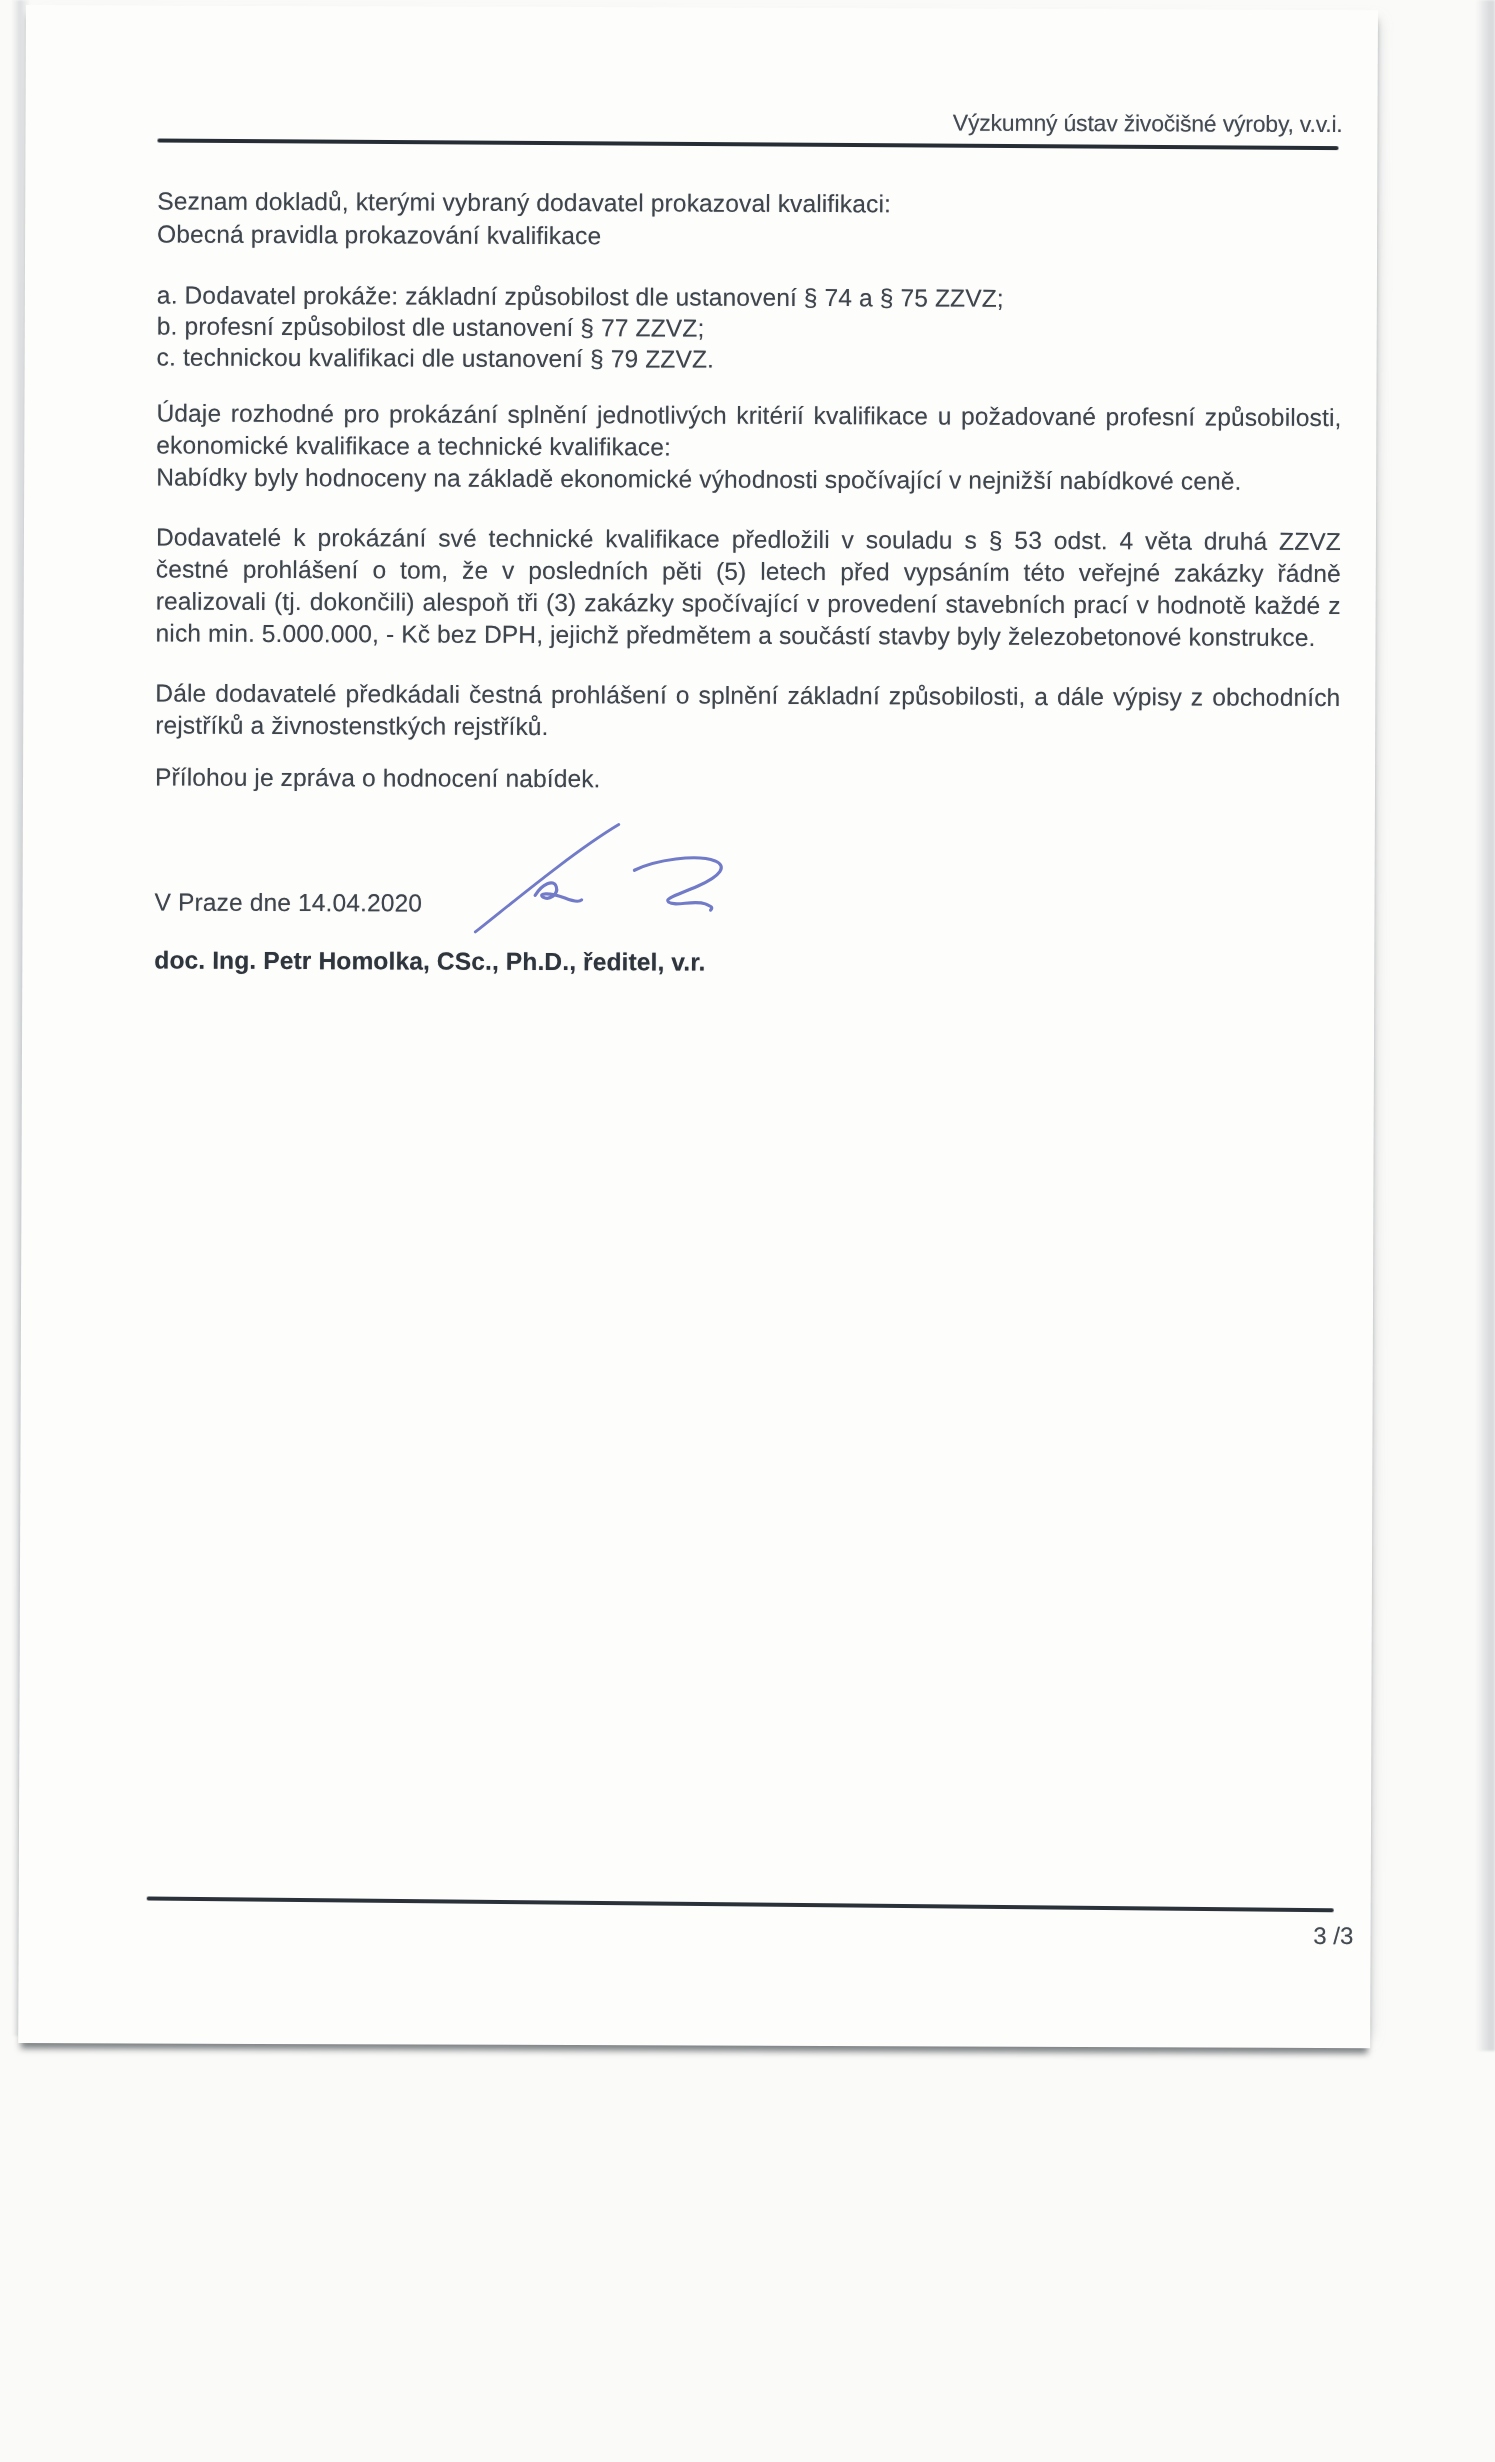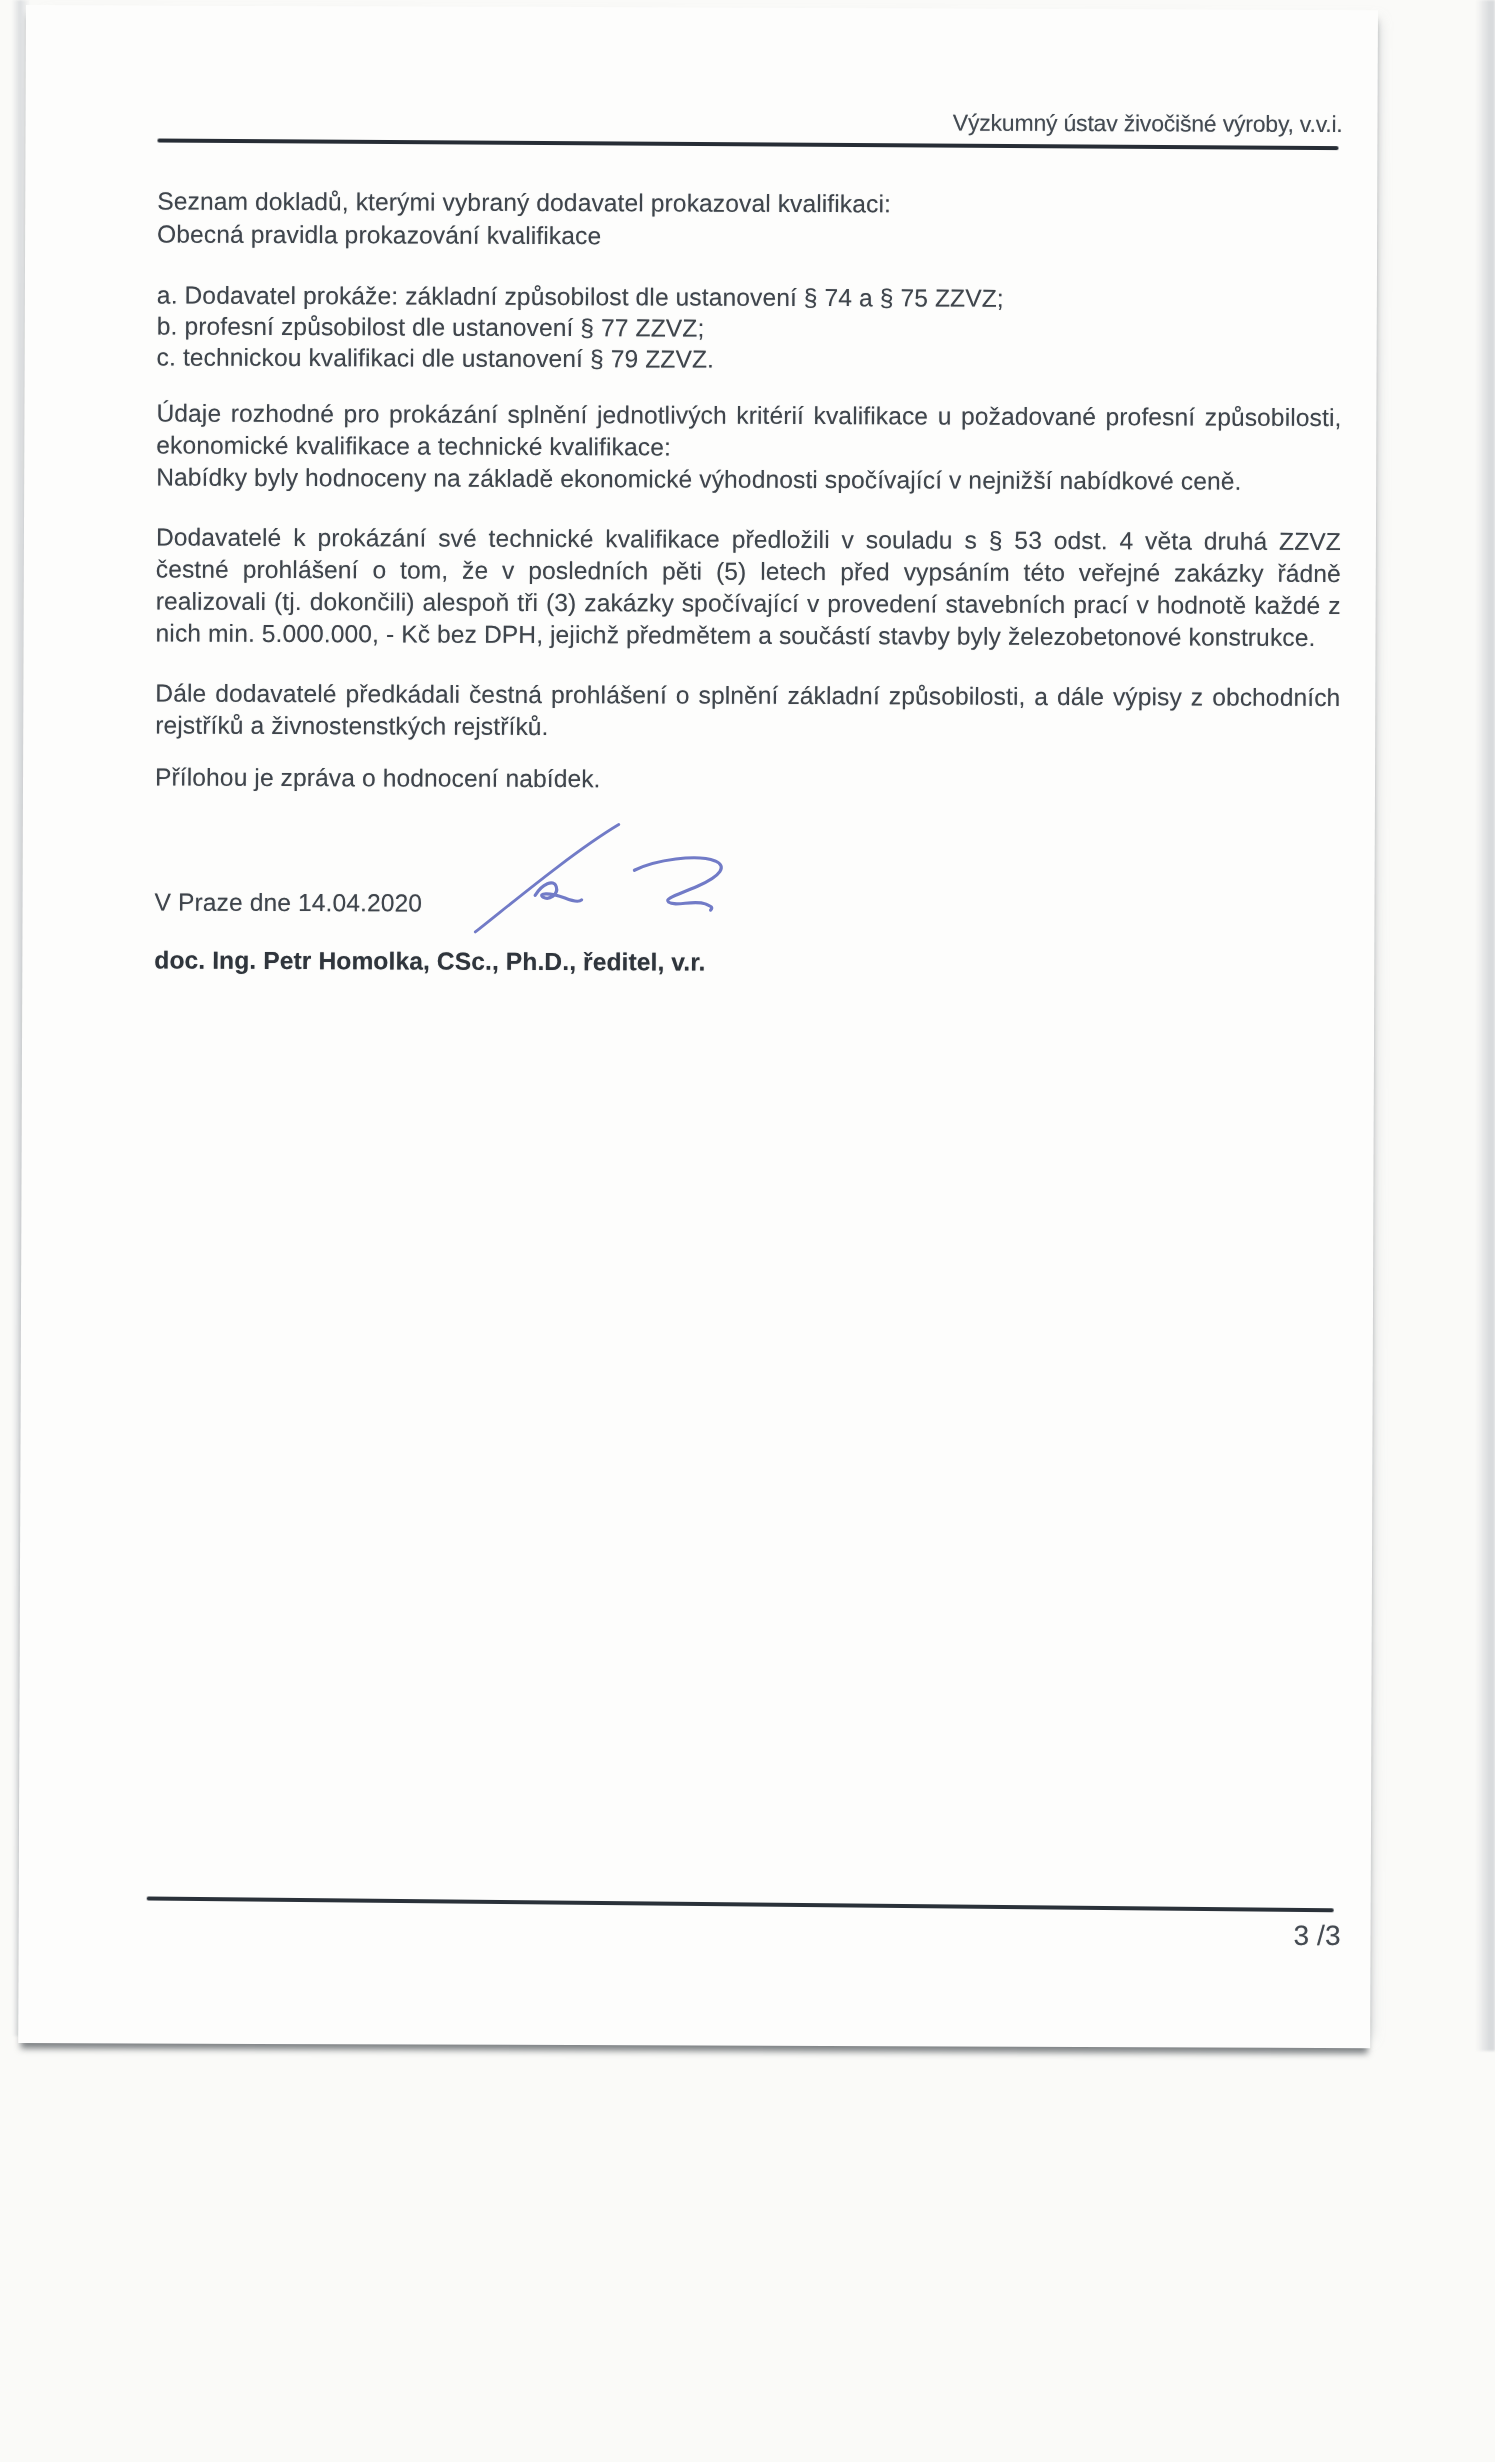--- a/index.html
+++ b/index.html
@@ -35,21 +35,21 @@
   .list{top:274px;line-height:31px;}
   .criteria{top:392px;}
   .technical{top:516px;}
   .declarations{top:672px;}
   .attachment{top:756px;white-space:nowrap;}
   .placedate{top:881px;white-space:nowrap;}
   .signatory{top:939px;font-weight:700;color:#2f353c;white-space:nowrap;
     text-shadow:0 0 0.9px rgba(47,53,60,0.45);}
   .line{white-space:nowrap;}
   .stretch{white-space:normal;text-align:justify;text-align-last:justify;}
-  .pagenum{right:30px;top:1910px;font-size:28px;color:#444a51;}
+  .pagenum{right:17px;top:1910px;font-size:24px;color:#444a51;}
   .sig{position:absolute;left:444px;top:805px;}
 </style>
 </head>
 <body>
 
 <div class="edge-strip edge-left"></div>
 <div class="edge-strip edge-right"></div>
 
 <div class="paper">
 

